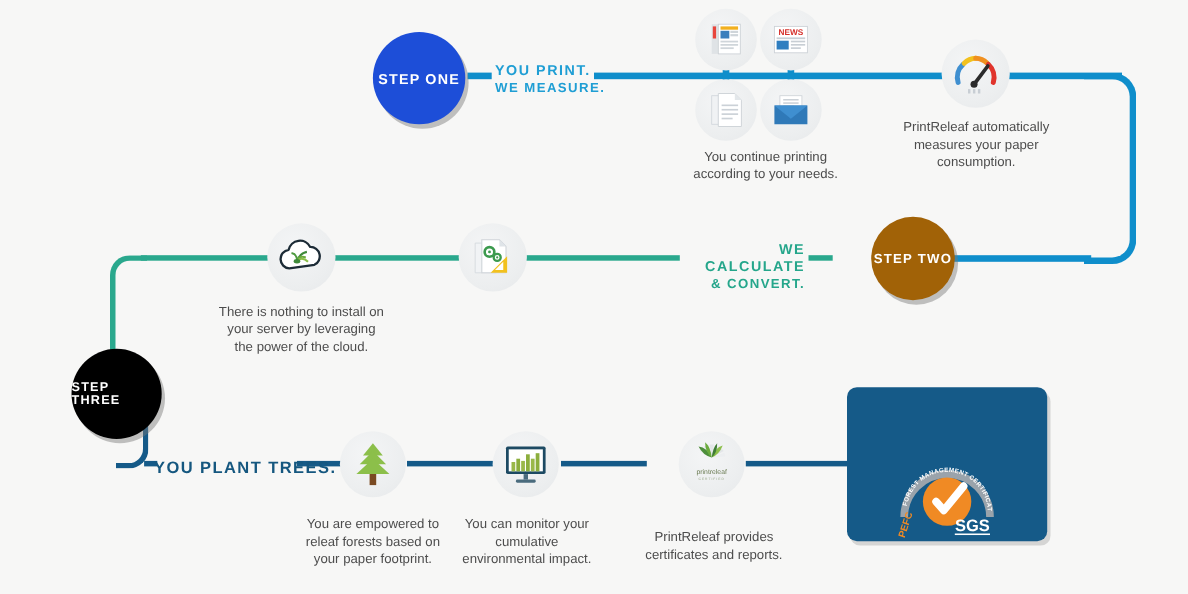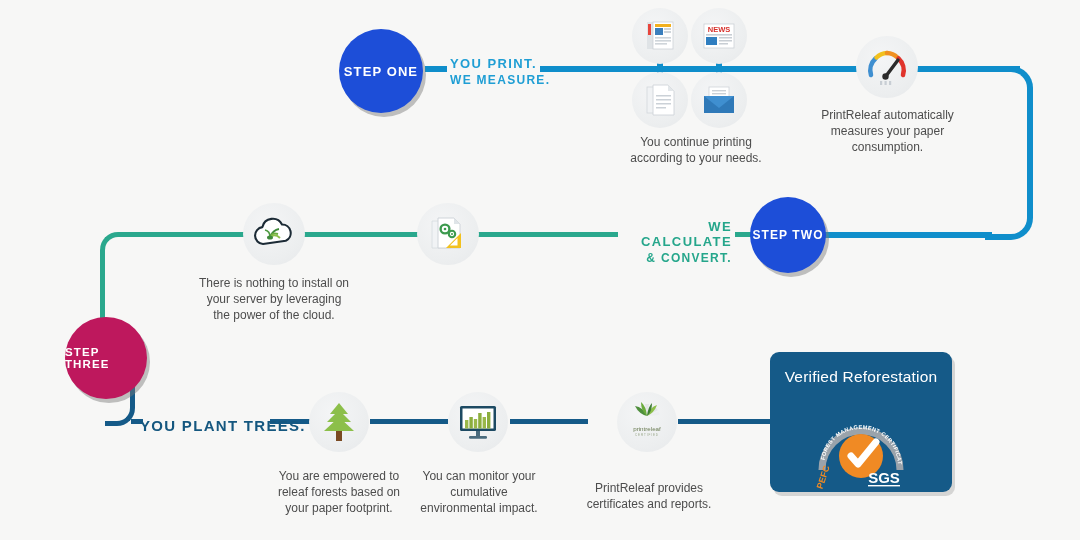--- a/index.html
+++ b/index.html
@@ -21,22 +21,22 @@
   .step-circle {
     position: absolute;
     border-radius: 50%;
     display: flex; align-items: center; justify-content: center;
     color: #ffffff;
     font-weight: bold;
     letter-spacing: 1.1px;
     box-shadow: 3px 4px 0 rgba(120,120,120,.45);
   }
   .step-one   { background: #1d4ed8; }
-  .step-two   { background: #1d4ed8; }
-  .step-three { background: #be185d; }
+  .step-two   { background: #a16207; margin-left: 42px; }
+  .step-three { background: #000000; }
 
   
   .hl { position: absolute; font-weight: bold; letter-spacing: 1.4px; }
   .hl .l1 { font-size: 13px; display: block; }
   .hl .l2 { font-size: 12px; display: block; margin-top: 2px; letter-spacing: 1.3px; }
   .hl-blue  { color: #1f9ed4; }
   .hl-green { color: #25a68b; }
   .hl-navy  { color: #15577f; font-size: 15px; letter-spacing: 1.3px; }
 
   
@@ -272,21 +272,20 @@
         <path d="M0 0 q1 -9 5 -13 q0 9 -5 13 z" fill="#3f7d36"></path>
       </g>
       <text x="25" y="33.5" font-family="Liberation Sans, sans-serif" font-size="6.2" fill="#6a7b52" text-anchor="middle">printreleaf</text>
       <text x="25" y="39" font-family="Liberation Sans, sans-serif" font-size="3" letter-spacing="0.9" fill="#9aa88a" text-anchor="middle">CERTIFIED</text>
     </svg>
   </div>
 
   <div class="cap" style="left:585px; top:440px; width:128px;margin-top:40px;">PrintReleaf provides certificates and reports.</div>
 
   <div class="panel" style="left:770px; top:352px; width:182px; height:140px;">
-    <div class="panel-title">Verified Reforestation</div>
     <div class="sgs-wrap">
       <svg width="110" height="86" viewBox="0 0 110 86">
         <defs>
           <path id="arcpath" d="M18 62 A37 37 0 0 1 92 62" fill="none"></path>
         </defs>
         <path d="M16 66 A39 39 0 0 1 94 66" stroke="#9aa3ab" stroke-width="7" fill="none"></path>
         <text font-family="Liberation Sans, sans-serif" font-size="5.6" font-weight="bold" fill="#ffffff" letter-spacing="0.35">
           <textPath href="#arcpath" startOffset="5%">FOREST MANAGEMENT CERTIFICATION</textPath>
         </text>
         <circle cx="55" cy="52" r="22" fill="#f08a24"></circle>

